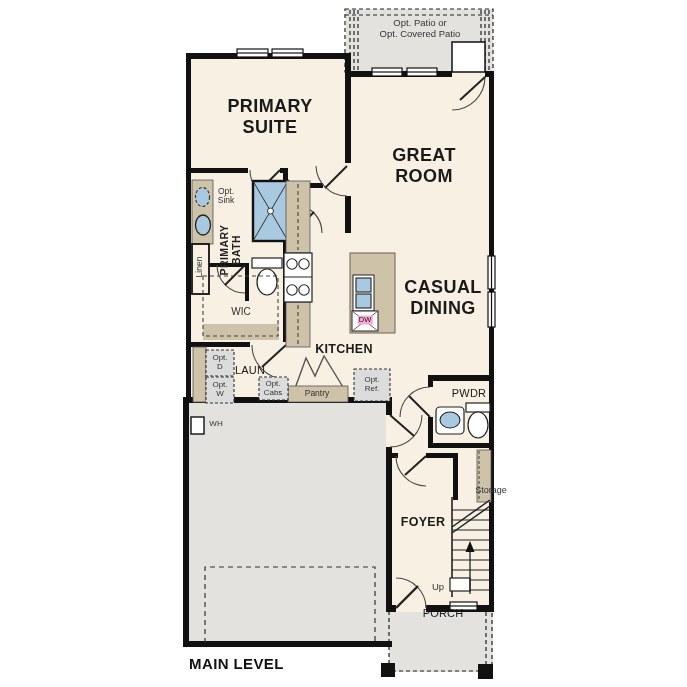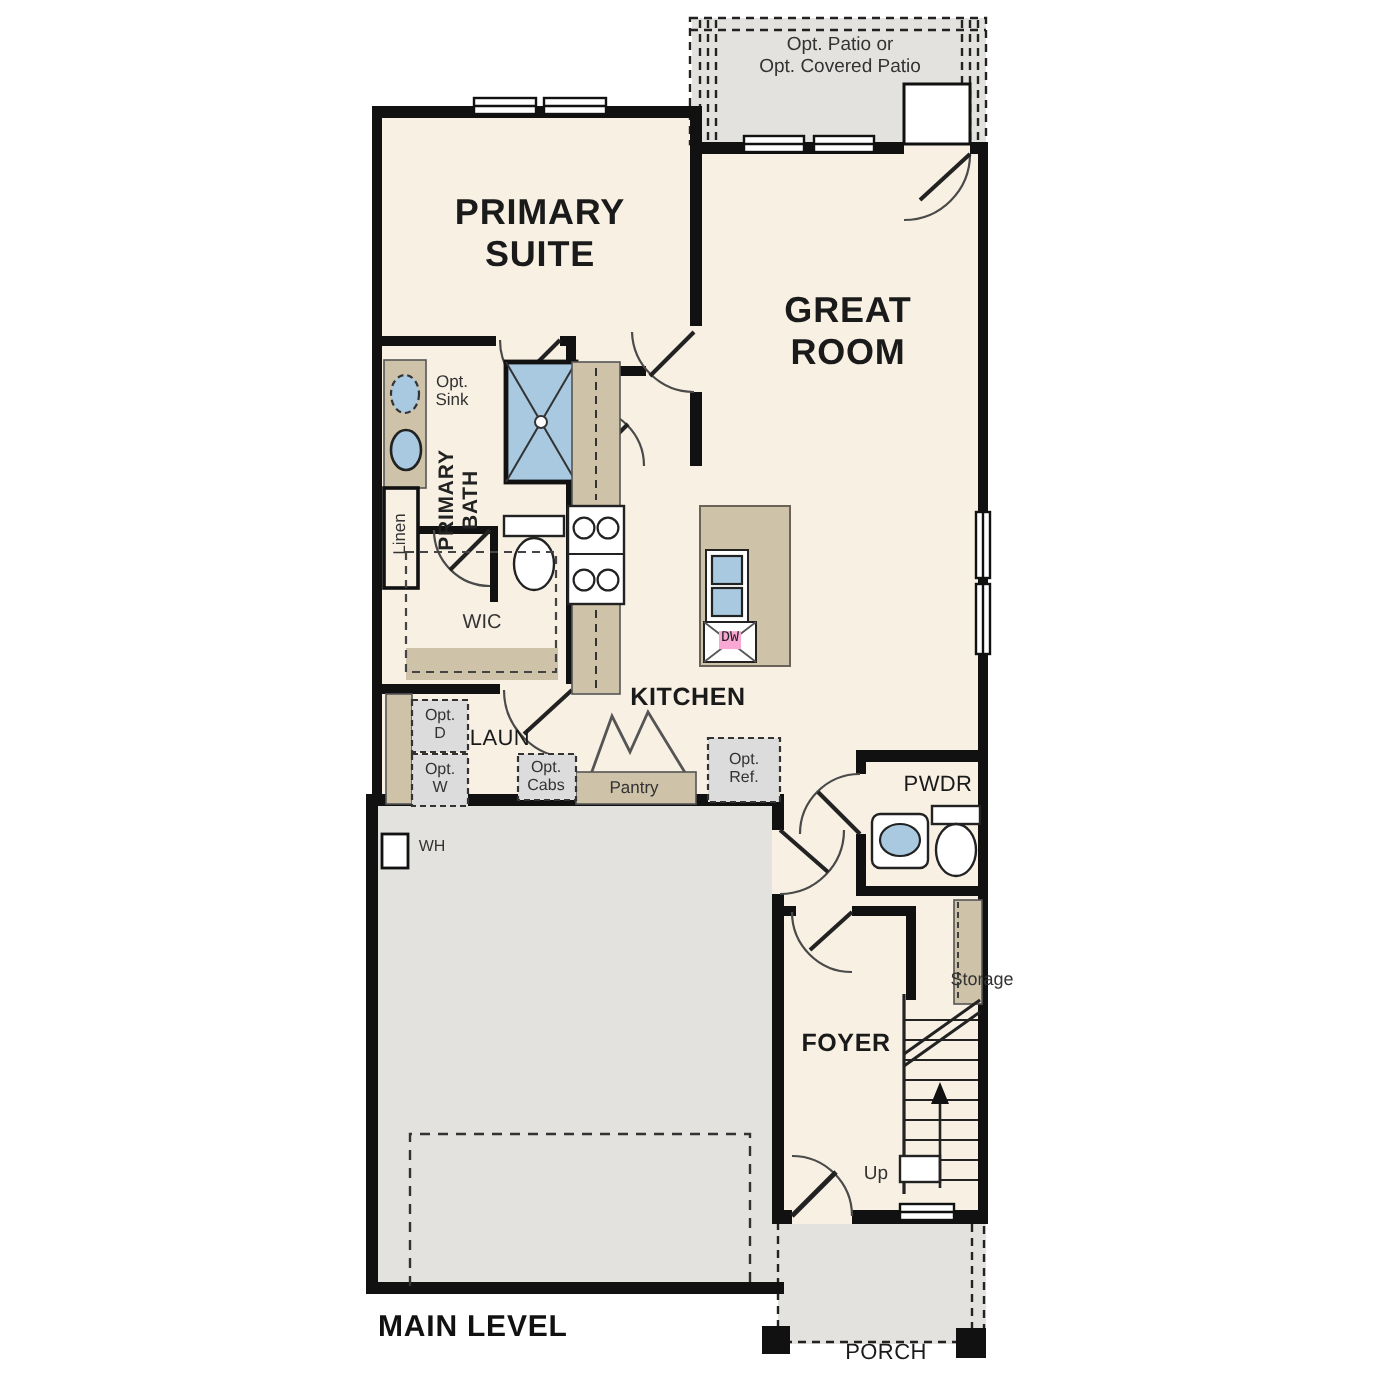--- a/index.html
+++ b/index.html
@@ -9,21 +9,21 @@
   .lbl{position:absolute;transform:translate(-50%,-50%);white-space:pre-line;
        text-align:center;color:#1a1a1a;line-height:1.18;}
   .room{font-weight:bold;font-size:18px;letter-spacing:.4px;}
   .room-sm{font-weight:bold;font-size:12.5px;letter-spacing:.3px;}
   .room-xs{font-weight:normal;font-size:11px;letter-spacing:.2px;}
   .small{font-size:8.5px;color:#333;line-height:1.1;}
   .tiny{font-size:8px;color:#333;line-height:1.1;}
   .med{font-size:9.5px;color:#333;}
   .rot{transform:translate(-50%,-50%) rotate(-90deg);}
   .bathlbl{font-weight:bold;font-size:10.5px;letter-spacing:.4px;color:#222;}
-  .dwlbl{font-size:7.5px;color:#222;background:#f9a8d4;padding:0 1px;font-family:Liberation Mono, monospace;}
+  .dwlbl{font-size:7.5px;color:#222;background:#f9a8d4;padding:0 1px;}
   .title{position:absolute;font-weight:bold;font-size:15px;color:#111;
          letter-spacing:.4px;white-space:pre;}
 </style>
 </head>
 <body>
 
 <div id="plan">
 
 <svg width="687" height="687" viewBox="0 0 687 687">
 
@@ -238,20 +238,22 @@
     </g>
   </g>
 </svg>
 
   <div class="lbl med" style="left:420px;top:28px;">Opt. Patio or
 Opt. Covered Patio</div>
   <div class="lbl room" style="left:270px;top:117px;">PRIMARY
 SUITE</div>
   <div class="lbl room" style="left:424px;top:166px;">GREAT
 ROOM</div>
+  <div class="lbl room" style="left:443px;top:298px;">CASUAL
+DINING</div>
   <div class="lbl rot bathlbl" style="left:230px;top:250px;">PRIMARY
 BATH</div>
   <div class="lbl small" style="left:226px;top:196px;">Opt.
 Sink</div>
   <div class="lbl rot small" style="left:200px;top:267px;">Linen</div>
   <div class="lbl" style="left:241px;top:312px;font-size:10px;color:#333;">WIC</div>
   <div class="lbl room-sm" style="left:344px;top:349px;">KITCHEN</div>
   <div class="lbl dwlbl" style="left:365px;top:320px;">DW</div>
   <div class="lbl room-xs" style="left:250px;top:370px;">LAUN</div>
   <div class="lbl tiny" style="left:220px;top:363px;">Opt.
@@ -261,16 +263,16 @@
   <div class="lbl tiny" style="left:273px;top:389px;">Opt.
 Cabs</div>
   <div class="lbl small" style="left:317px;top:394px;">Pantry</div>
   <div class="lbl tiny" style="left:372px;top:385px;">Opt.
 Ref.</div>
   <div class="lbl room-xs" style="left:469px;top:393px;">PWDR</div>
   <div class="lbl" style="left:491px;top:490px;font-size:9px;color:#333;">Storage</div>
   <div class="lbl tiny" style="left:216px;top:424px;">WH</div>
   <div class="lbl room-sm" style="left:423px;top:522px;">FOYER</div>
   <div class="lbl med" style="left:438px;top:587px;">Up</div>
-  <div class="lbl room-xs" style="left:443px;top:677px;">PORCH</div>
+  <div class="lbl room-xs" style="left:443px;top:613px;">PORCH</div>
   <div class="title" style="left:189px;top:655px;">MAIN LEVEL</div>
 
 </div>
 
 </body></html>

